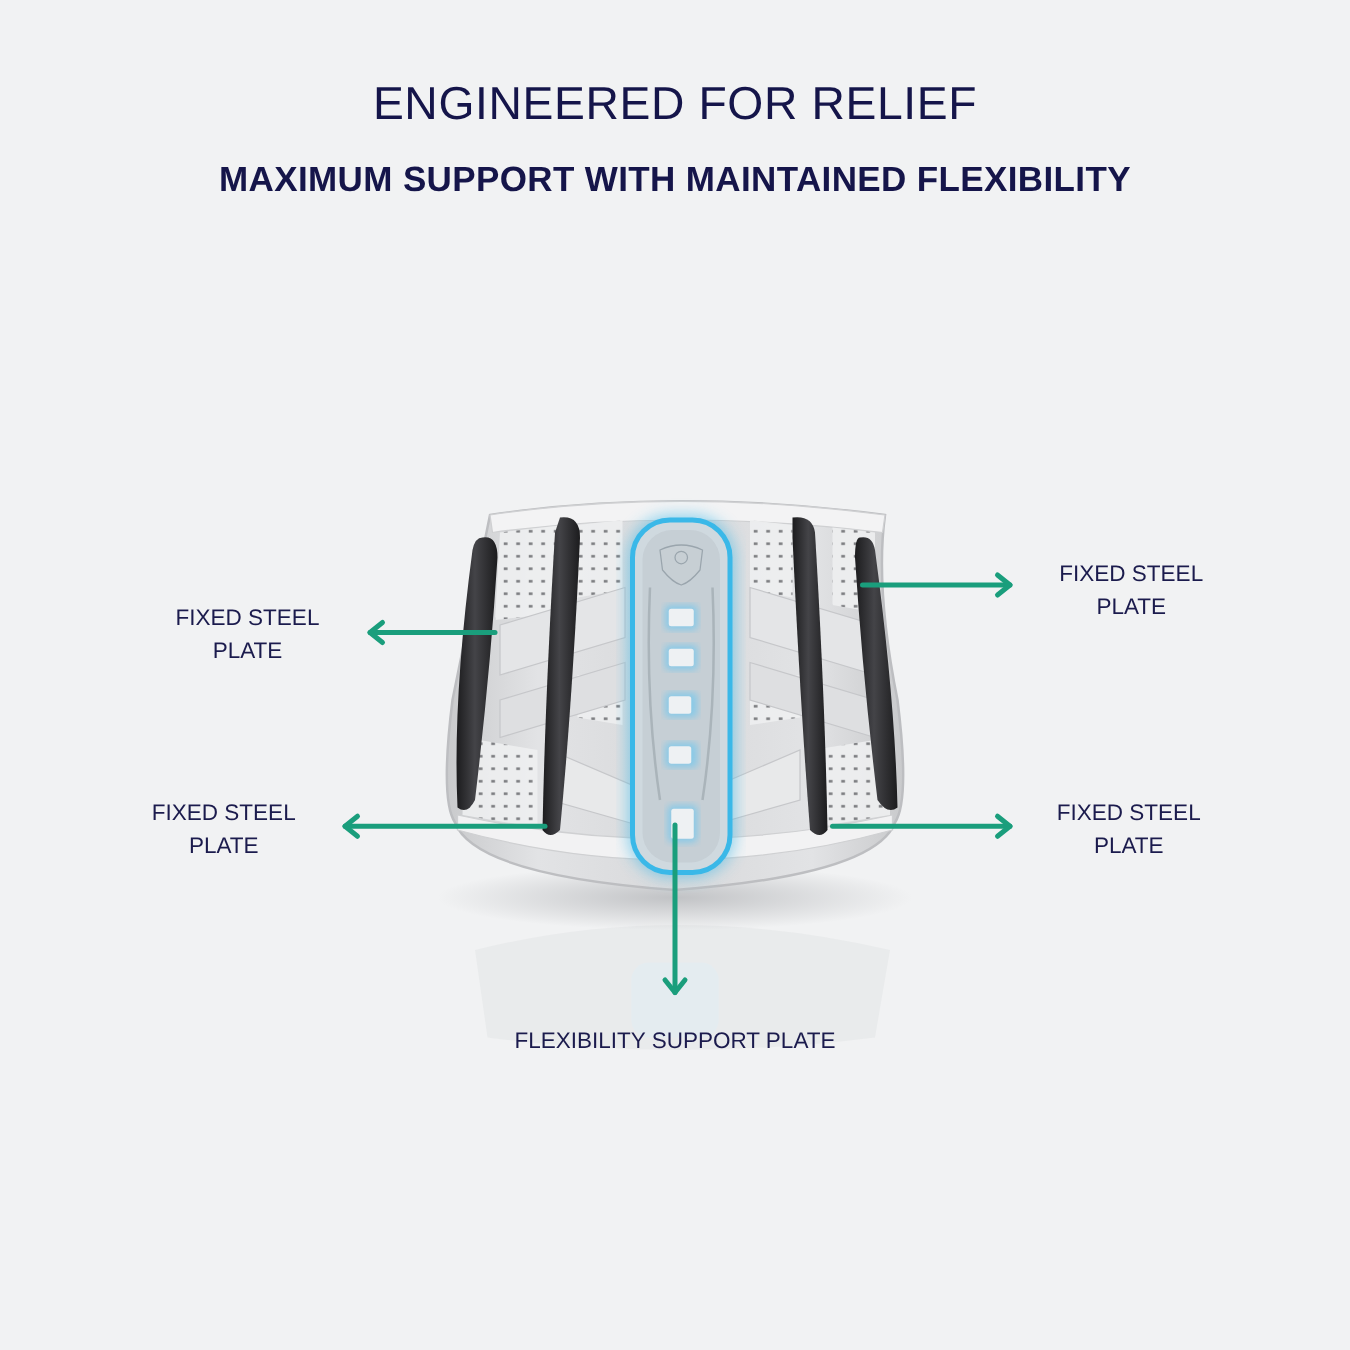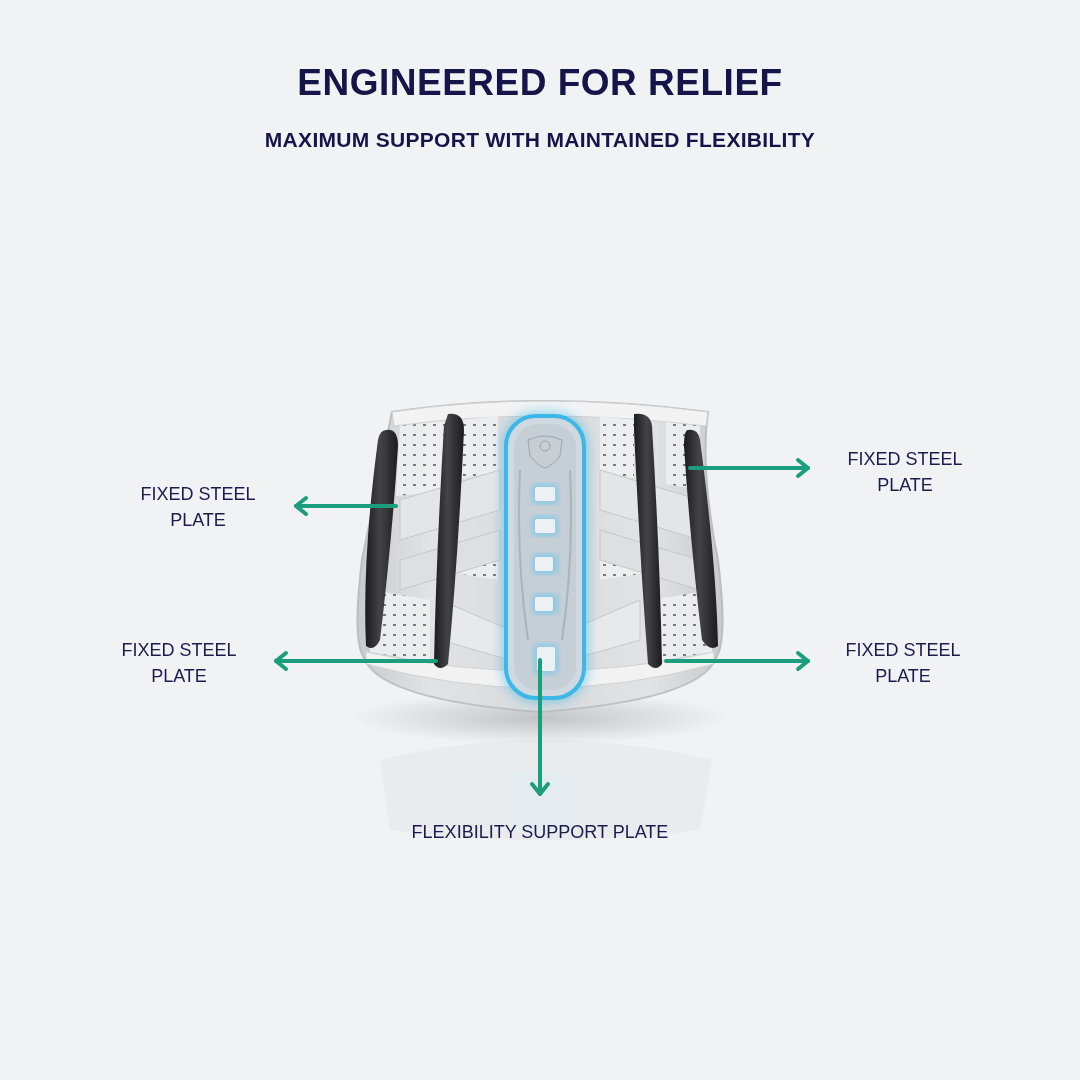--- a/index.html
+++ b/index.html
@@ -4,26 +4,26 @@
 <style>
   html, body { margin: 0; padding: 0; }
   body {
     width: 1080px; height: 1080px; overflow: hidden;
     background: #f1f2f3;
     font-family: "Liberation Sans", "DejaVu Sans", sans-serif;
     position: relative;
   }
   .title {
     position: absolute; left: 0; width: 1080px; top: 62px;
-    text-align: center; font-size: 37px; font-weight: 700;
+    text-align: center; font-size: 37px; font-weight: 400;
     color: #15154a; letter-spacing: 0.5px;
   }
   .subtitle {
     position: absolute; left: 0; width: 1080px; top: 128px;
-    text-align: center; font-size: 21px; font-weight: 700;
+    text-align: center; font-size: 28px; font-weight: 700;
     color: #15154a; letter-spacing: 0.3px;
   }
   .label {
     position: absolute; text-align: center; font-size: 18px;
     color: #1b1b4d; line-height: 26px; width: 200px;
   }
   .product { position: absolute; left: 0; top: 0; width: 1080px; height: 1080px; }
 </style>
 </head>
 <body>

